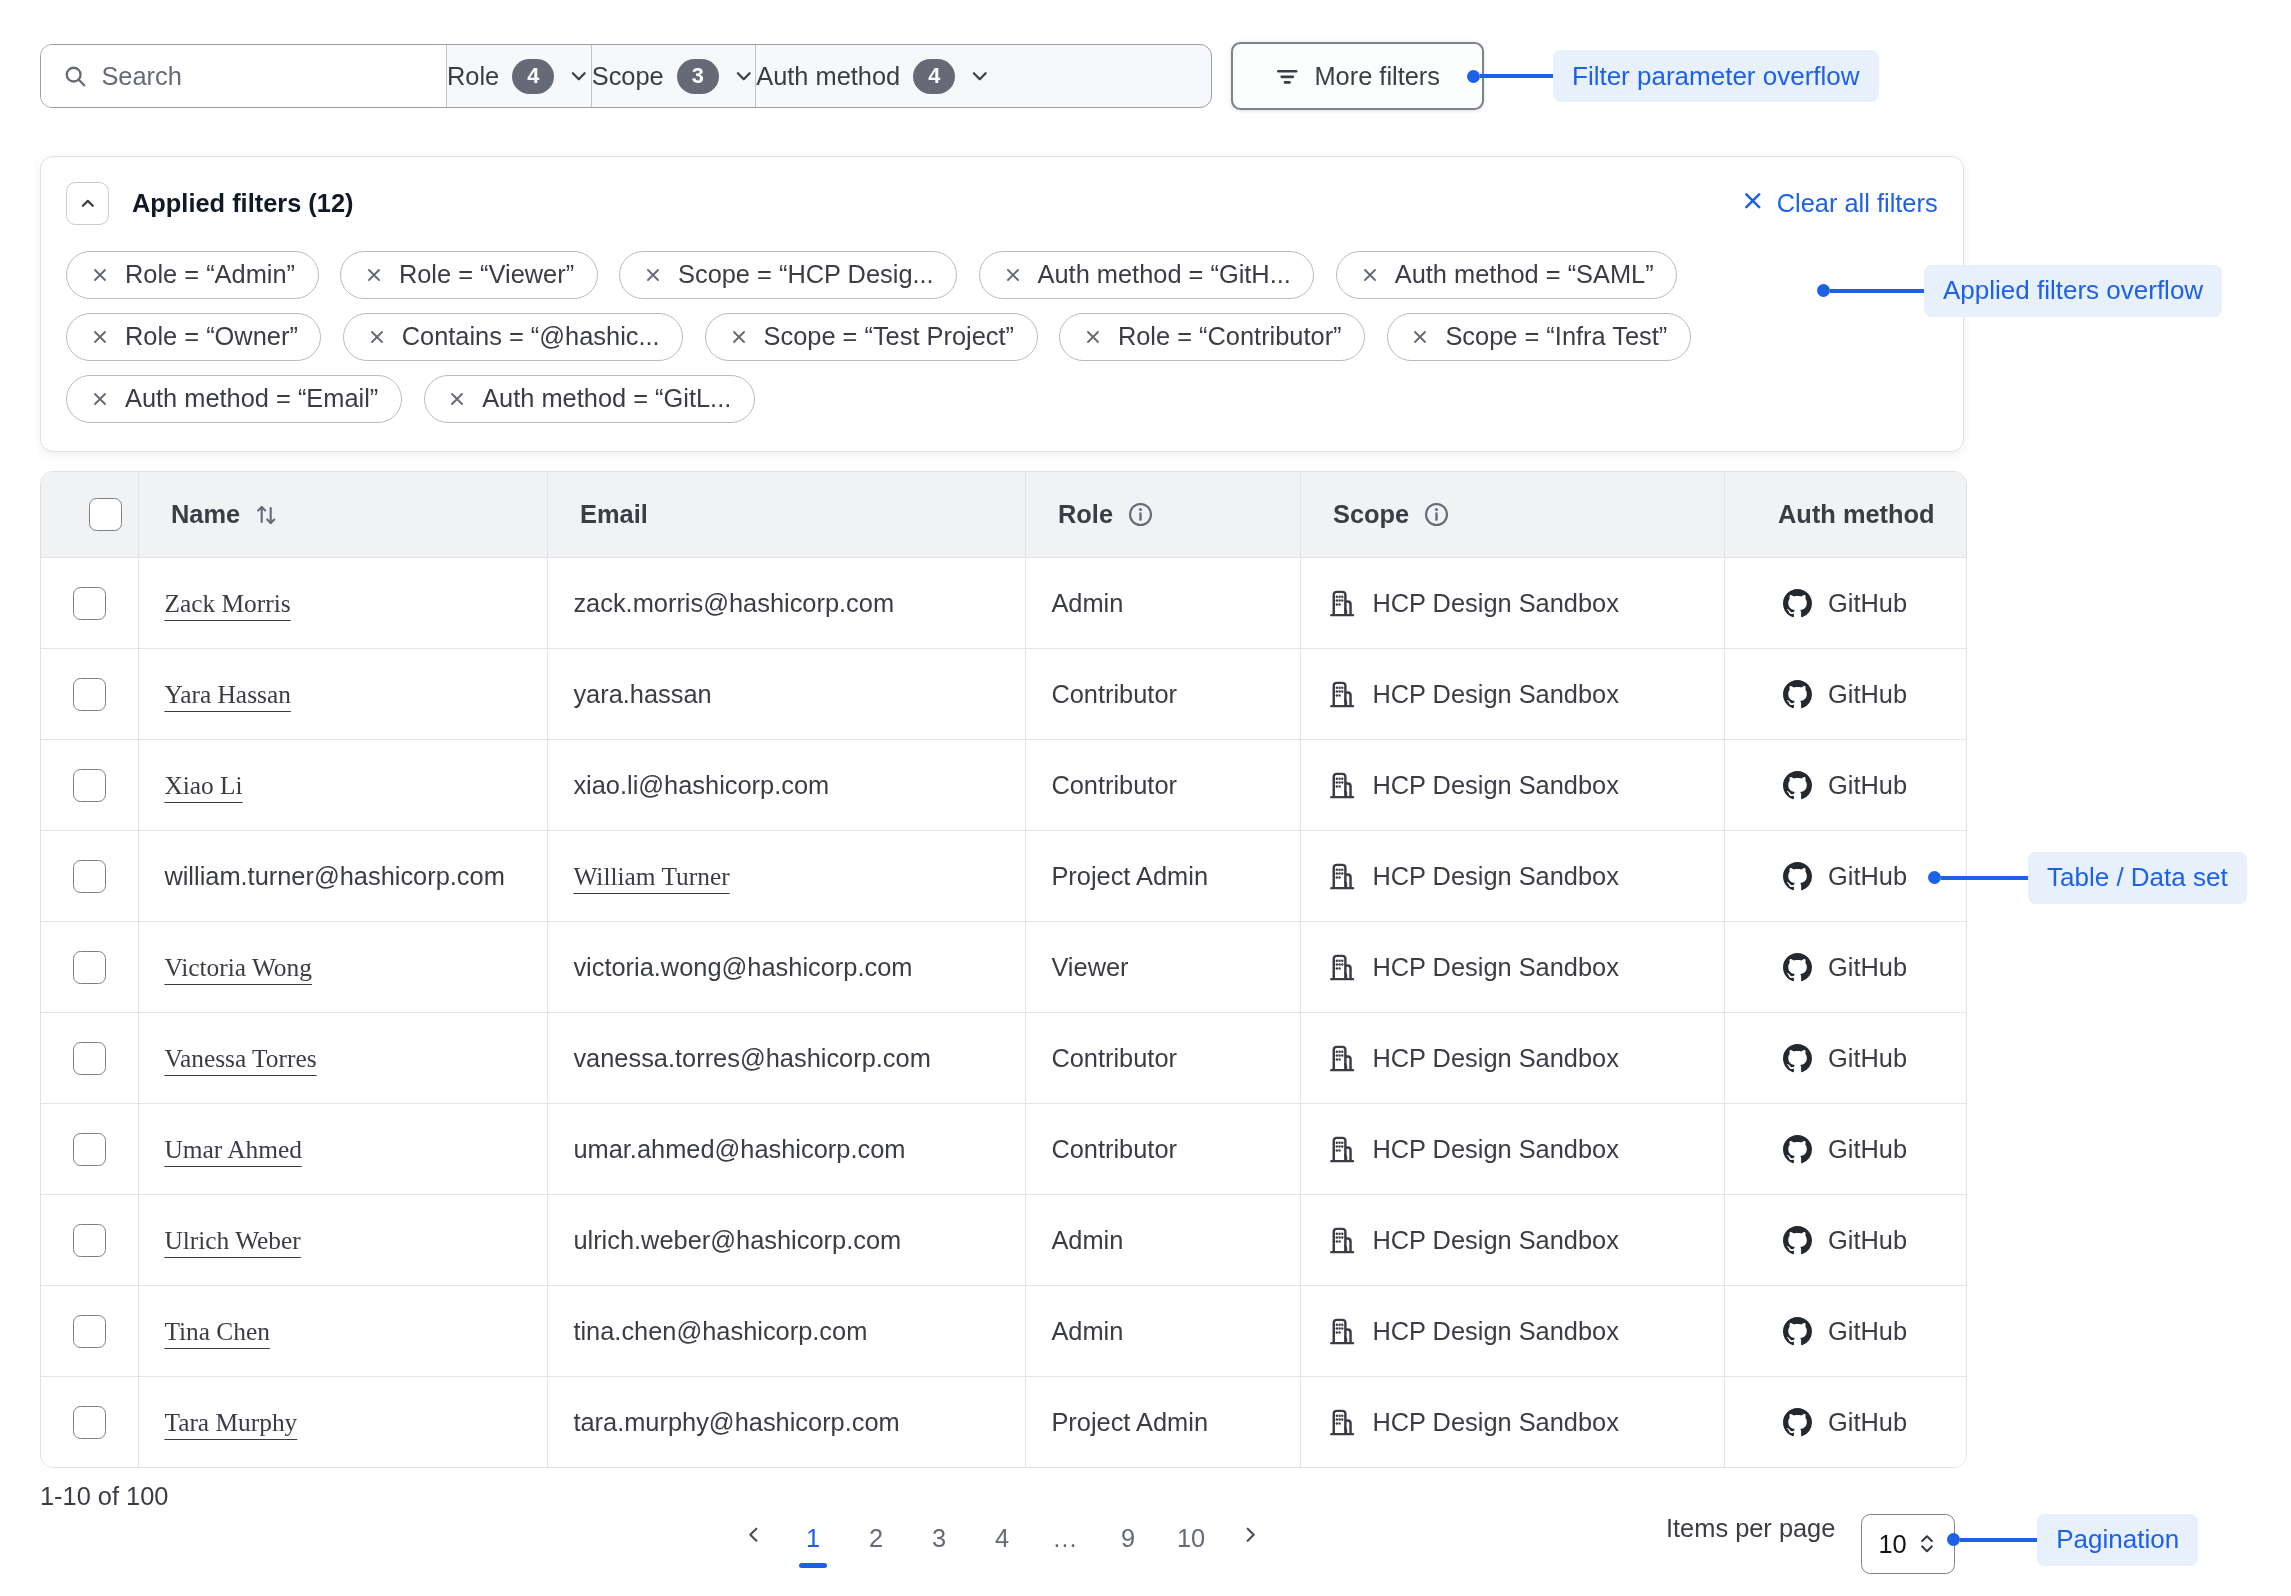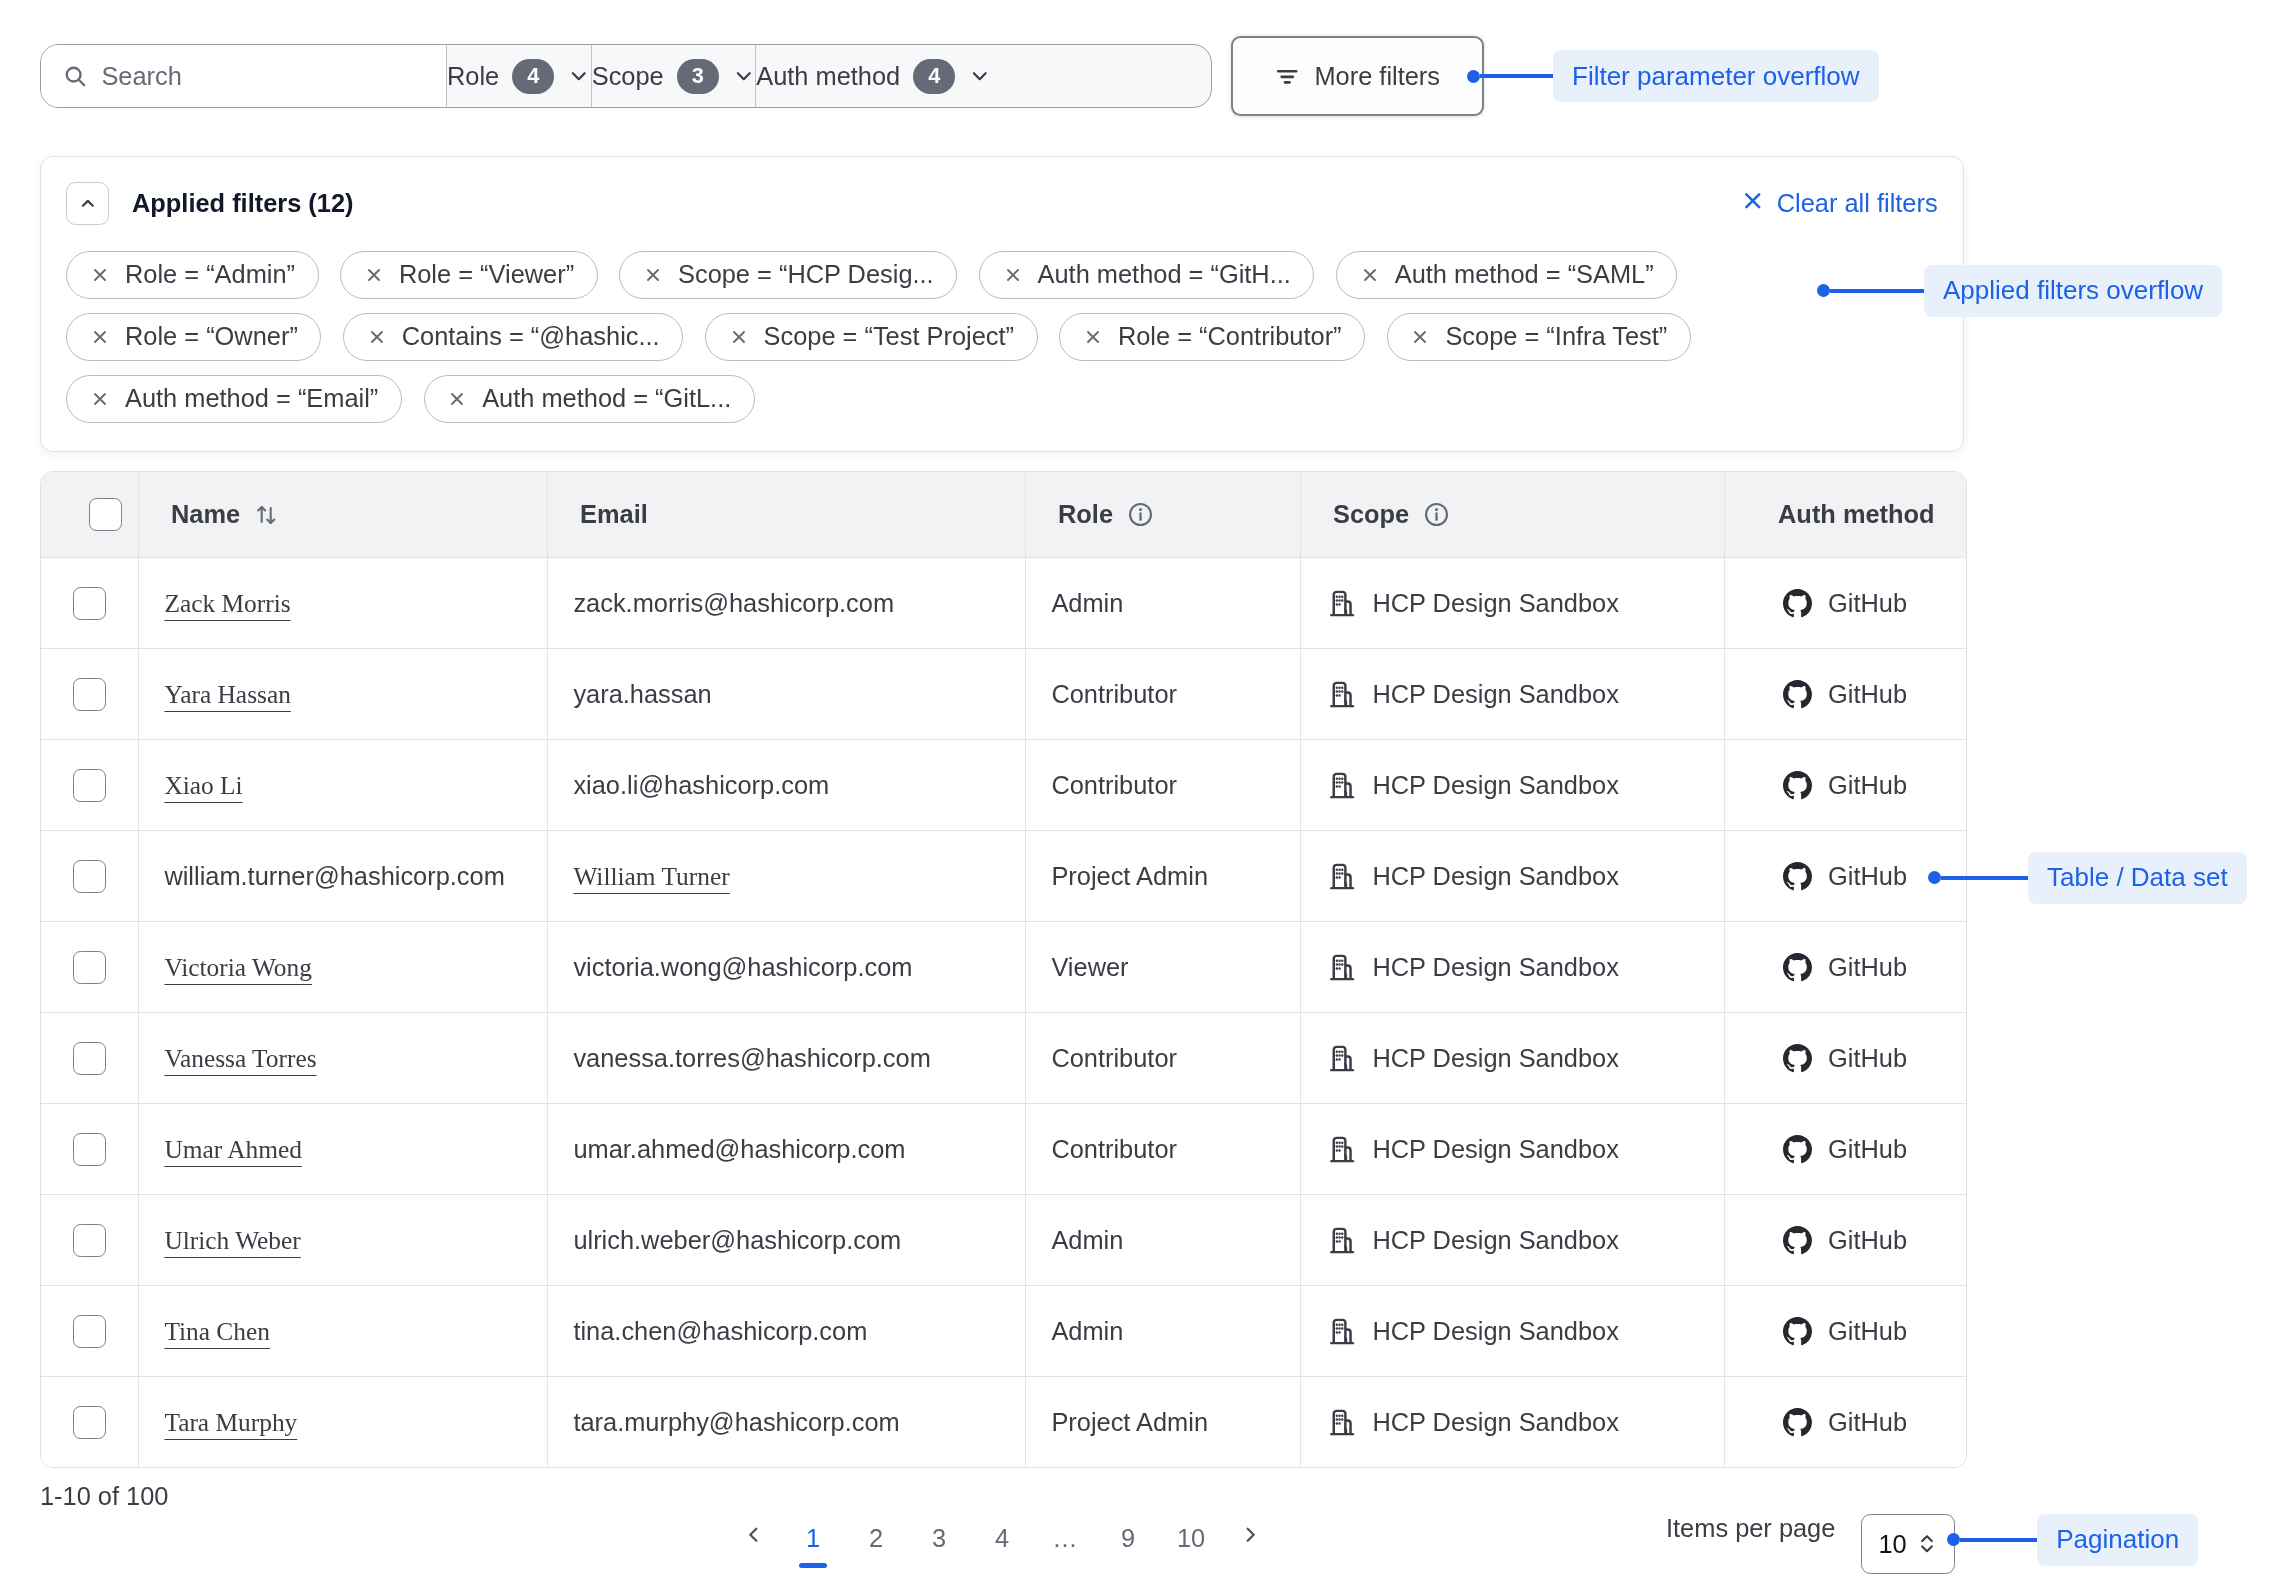--- a/index.html
+++ b/index.html
@@ -8,39 +8,39 @@
     position:relative; width:2292px; height:1597px; background:#fff;
     font-family:"Liberation Sans","DejaVu Sans",sans-serif; color:#3b3d45;
     overflow:hidden;
   }
   svg { display:block; flex:none; }
 
   
   .topbar { position:absolute; left:40px; top:44px; display:flex; align-items:center; height:64px; }
   .filter-group {
     display:flex; width:1172px; height:64px; border:1.9px solid #9a9ea8;
-    border-radius:19px; overflow:hidden; background:#f7f8fa;
+    border-radius:12px; overflow:hidden; background:#f7f8fa;
   }
   .seg-search { flex:0 0 405px; background:#fff; display:flex; align-items:center; gap:14px; padding:0 21px; }
   .seg-search input {
     border:none; outline:none; width:100%; font-size:25.4px; color:#3b3d45; background:transparent;
     font-family:inherit;
   }
   .seg-search input::placeholder { color:#656a76; }
   .dd-seg {
     display:flex; align-items:center; justify-content:center; gap:13px;
     border-left:1.9px solid #c0c3c9; background:#f7f8fa; cursor:pointer; flex:0 0 auto;
   }
   .dd-label { font-size:25.4px; color:#3b3d45; }
   .count-badge {
     background:#656a76; color:#fff; min-width:42px; height:35px; border-radius:19px;
     display:flex; align-items:center; justify-content:center; font-size:21.7px; font-weight:700; padding:0 9.4px;
   }
   .more-btn {
-    margin-left:19px; width:253px; height:80px; border:2.4px solid #7e828c; border-radius:9.4px;
+    margin-left:19px; width:253px; height:68px; border:2.4px solid #7e828c; border-radius:9.4px;
     background:#fcfdfd; display:flex; align-items:center; justify-content:center; gap:15px;
     font-size:25.4px; color:#3b3d45; cursor:pointer; box-shadow:0 0.9px 3.8px rgba(60,63,70,.18);
   }
 
   
   .annot { display:flex; align-items:center; }
   .annot .dot { width:13px; height:13px; border-radius:50%; background:#1c61e7; flex:none; }
   .annot .line { height:3.3px; background:#1c61e7; flex:none; }
   .annot .pill {
     background:#e8f0fc; color:#1c61e7; font-size:26px; font-weight:500;

